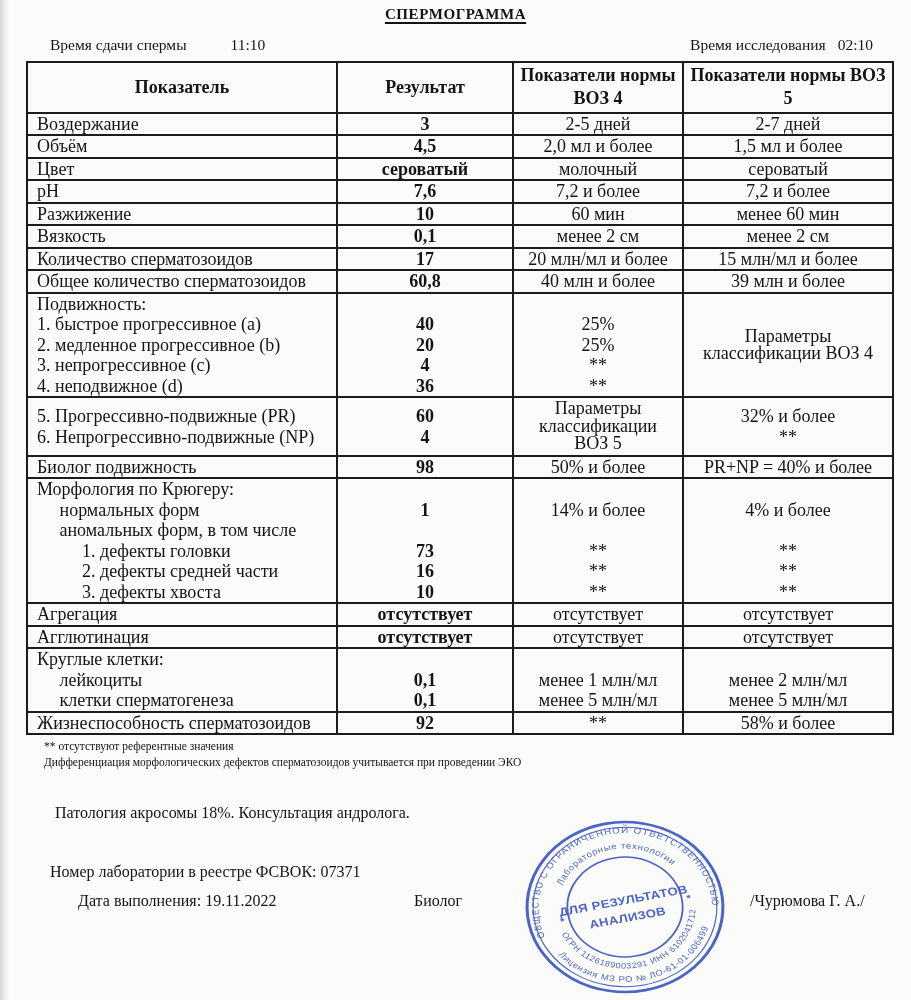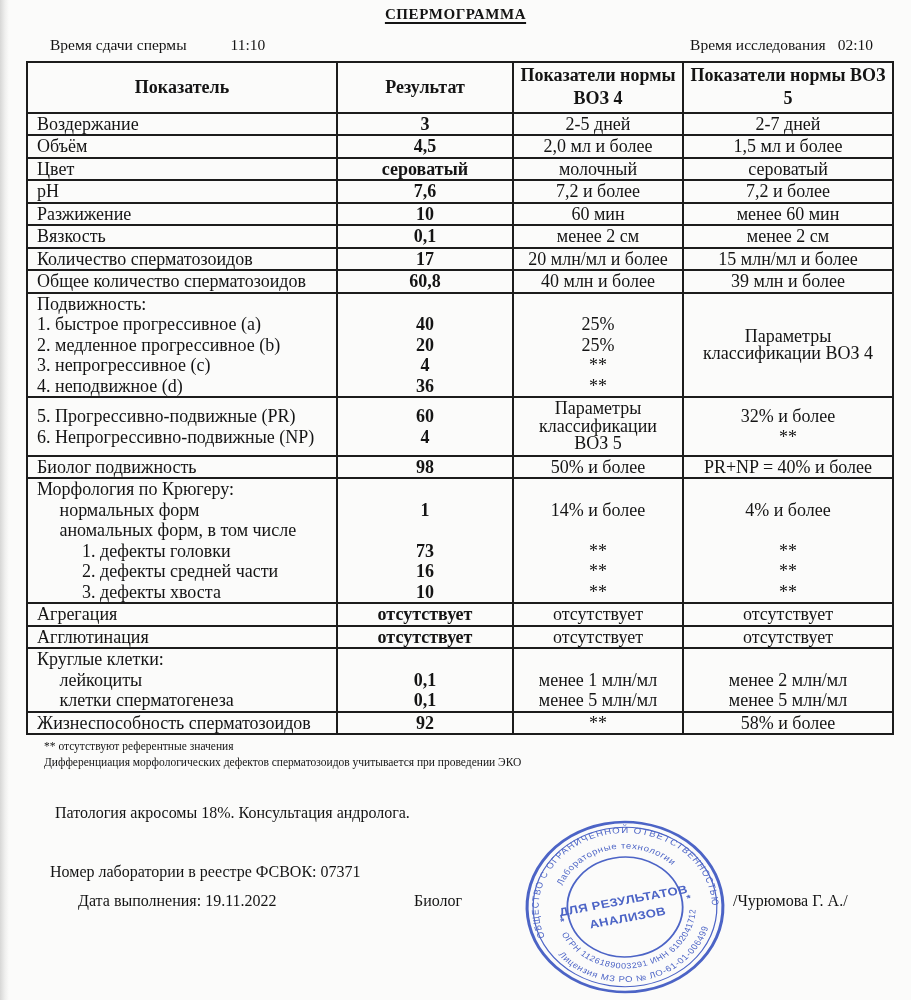--- a/index.html
+++ b/index.html
@@ -47,21 +47,21 @@
   .spermo td.merged { text-align:center; }
   .mline { line-height:17.5px; padding:2px 8px; }
 
   .footnotes { margin:4px 4px 0 44px; font-size:11.5px; line-height:15.5px; }
 
   .conclusion { margin:34px 0 0 55px; font-size:16px; }
   .registry   { margin:41px 0 0 50px; font-size:16px;font-family:Liberation Serif, serif; }
   .sign-row   { position:relative; height:24px; margin-top:11px; font-size:16px; }
   .sign-date  { position:absolute; left:50px;margin-left:28px; }
   .sign-bio   { position:absolute; left:414px; }
-  .sign-name  { position:absolute; left:733px; }
+  .sign-name  { position:absolute; left:750px; }
 
   .stamp { position:absolute; left:519px; top:815px; width:212px; height:184px; }
   .stamp svg { width:100%; height:100%; display:block; opacity:.88; }
   .stamp text { fill:#3550bf; font-family:"Liberation Sans", sans-serif; }
   .stamp circle { fill:none; stroke:#3550bf; }
   .stamp-ring-text   { font-size:9.6px; letter-spacing:1.1px; }
   .stamp-inner-text  { font-size:9.6px; letter-spacing:.6px; }
   .stamp-num-text    { font-size:9px;  letter-spacing:.6px; }
   .stamp-lic-text    { font-size:9.4px; letter-spacing:.7px; }
   .stamp-center-text { font-size:13px; font-weight:bold; letter-spacing:.4px; }

